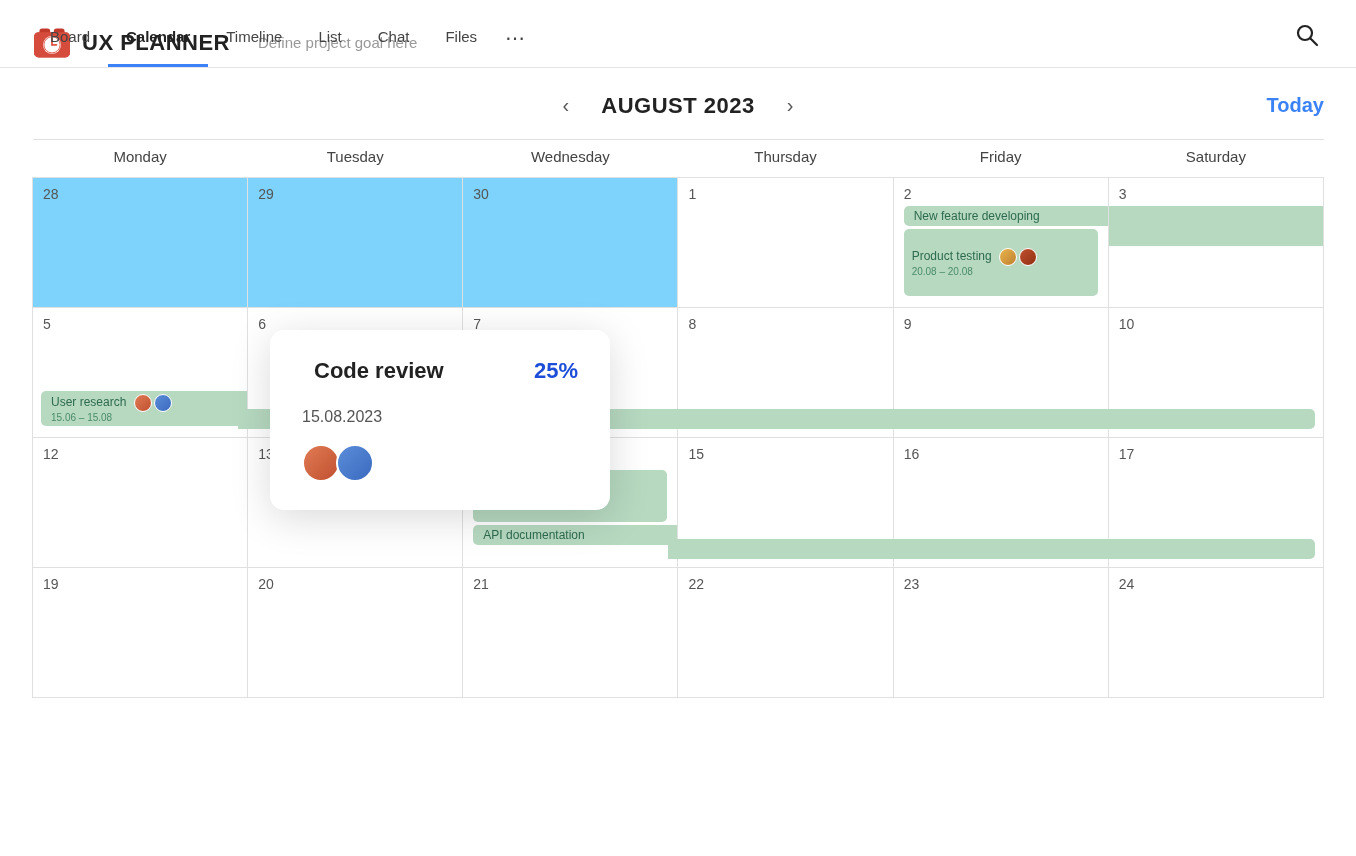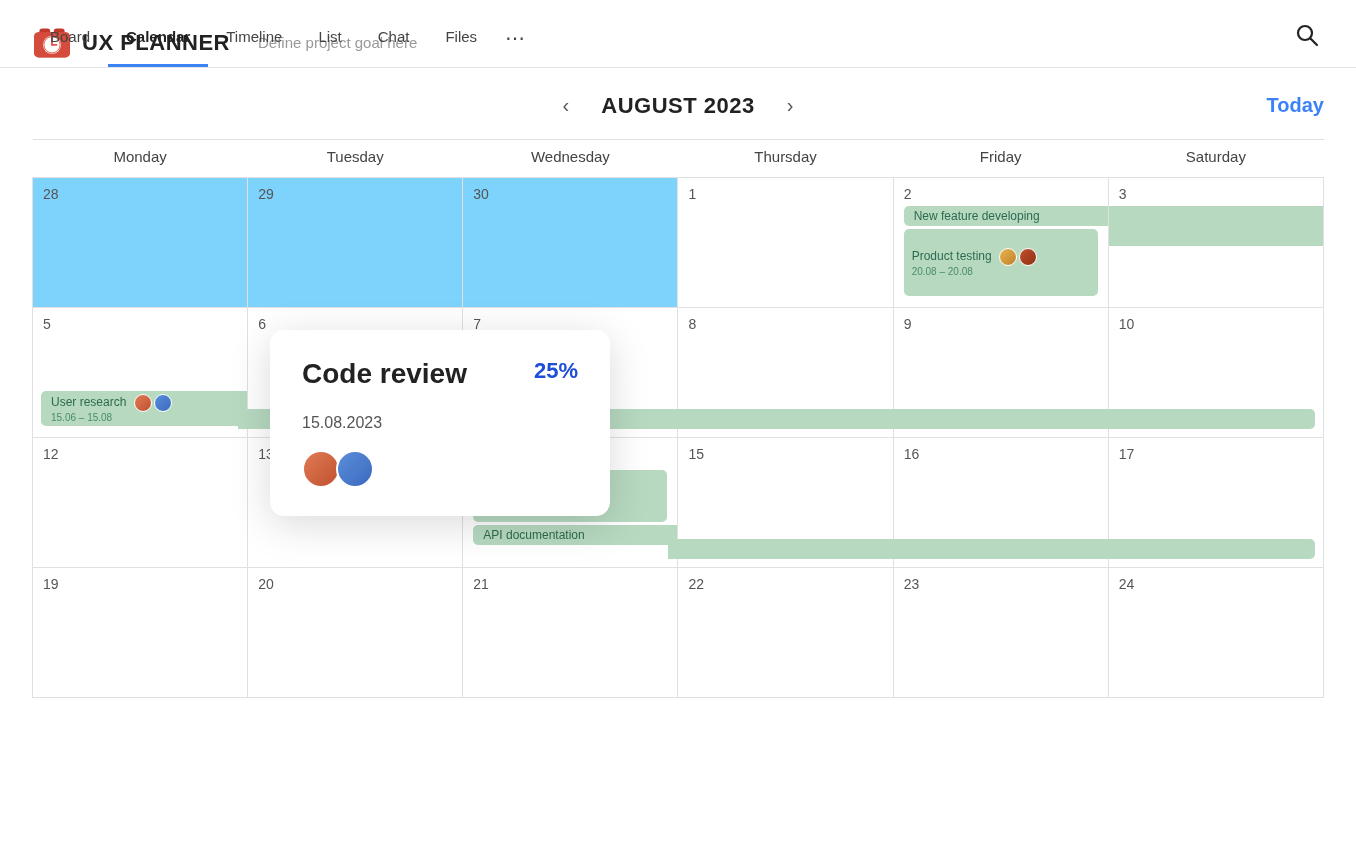--- a/index.html
+++ b/index.html
@@ -183,23 +183,24 @@
       z-index: 100;
       background: #fff;
       border-radius: 14px;
       box-shadow: 0 8px 40px rgba(0,0,0,0.15);
       padding: 28px 32px 28px 32px;
       width: 340px;
       top: 330px;
       left: 270px;
     }
     .popup-title {
-      font-size: 28px;
+      font-size: 22px;
       font-weight: 800;
       color: #222;
+      margin-left: 12px;
     }
     .popup-percent {
       font-size: 22px;
       font-weight: 800;
       color: #1d4ed8;
       float: right;
     }
     .popup-date {
       font-size: 16px;
       color: #555;

